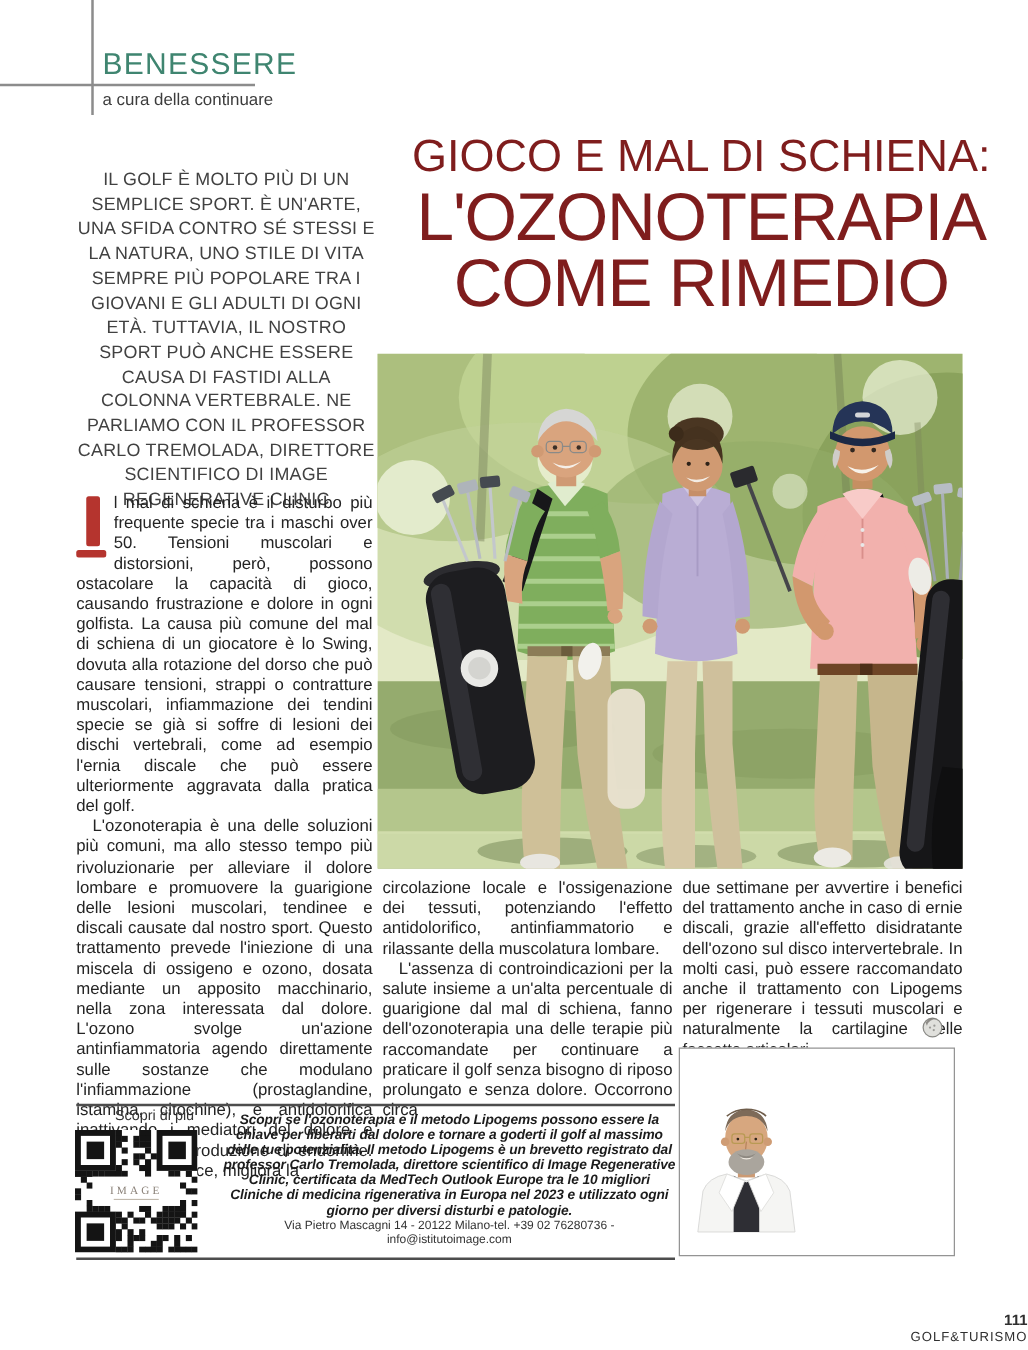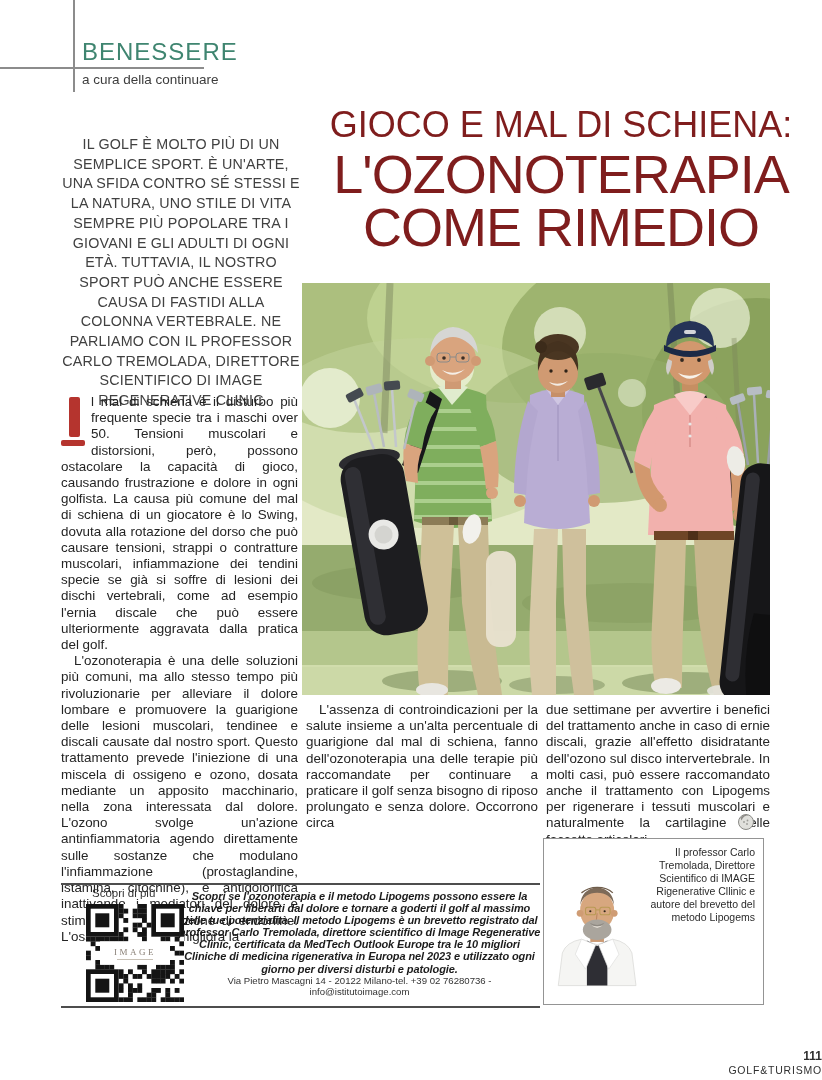--- a/index.html
+++ b/index.html
@@ -31,21 +31,21 @@
   .dropcap{float:left;width:24px;height:50px;margin:3px 4px 0 2px;position:relative;}
   .dc-bar{position:absolute;left:6px;top:0;width:11px;height:40px;background:var(--dropcap-red,#b5342e);border-radius:2px;}
   .dc-foot{position:absolute;left:-2px;top:43px;width:24px;height:6px;background:var(--dropcap-red,#b5342e);border-radius:2px;}
   .sr{position:absolute;font-size:0;color:transparent;}
   
   .endmark{position:absolute;left:737px;top:813px;width:18px;height:18px;}
   
   .divider{position:absolute;left:61px;width:479px;height:2px;background:#4d4d4d;}
   .div-top{top:883px;} .div-bottom{top:1006px;}
   .promo-label{position:absolute;left:92px;top:887px;font-size:11.5px;color:#333;}
-  .qr{position:absolute;left:86px;top:904px;width:98px;height:98px;}
+  .qr{position:absolute;left:60px;top:904px;width:98px;height:98px;}
   .promo-text-wrap{position:absolute;left:178px;top:890px;width:363px;text-align:center;}
   .promo-text{font-style:italic;font-weight:700;font-size:11px;line-height:12.1px;color:#1c1c1c;letter-spacing:-.1px;margin:0;}
   .clinic-name{font-size:11px;color:#333;margin:6px 0 0 0;}
   .clinic-address{font-size:9.6px;color:#333;margin:0 0 0 0;}
   
   .prof-box{position:absolute;left:543px;top:838px;width:221px;height:167px;border:1px solid #949494;background:#fff;box-sizing:border-box;}
   .prof-box svg{position:absolute;left:2px;bottom:0;width:150px;height:150px;}
   .prof-caption{position:absolute;right:8px;top:7px;width:116px;text-align:right;
         font-size:10.5px;line-height:13px;color:#2b2b2b;}
   
@@ -238,20 +238,21 @@
 
   <div class="col col1">
     <p class="p"><span class="dropcap">
           <i class="dc-bar"></i>
           <i class="dc-foot"></i>
           <span class="sr">I</span>
         </span><span>l mal di schiena è il disturbo più frequente specie tra i maschi over 50. Tensioni muscolari e distorsioni, però, possono ostacolare la capacità di gioco, causando frustrazione e dolore in ogni golfista. La causa più comune del mal di schiena di un giocatore è lo Swing, dovuta alla rotazione del dorso che può causare tensioni, strappi o contratture muscolari, infiammazione dei tendini specie se già si soffre di lesioni dei dischi vertebrali, come ad esempio l'ernia discale che può essere ulteriormente aggravata dalla pratica del golf.</span></p>
     <p class="indent">L'ozonoterapia è una delle soluzioni più comuni, ma allo stesso tempo più rivoluzionarie per alleviare il dolore lombare e promuovere la guarigione delle lesioni muscolari, tendinee e discali causate dal nostro sport. Questo trattamento prevede l'iniezione di una miscela di ossigeno e ozono, dosata mediante un apposito macchinario, nella zona interessata dal dolore. L'ozono svolge un'azione antinfiammatoria agendo direttamente sulle sostanze che modulano l'infiammazione (prostaglandine, istamina, citochine), e antidolorifica inattivando i mediatori del dolore e stimolando la produzione di endorfine. L'ossigeno, invece, migliora la</p>
   </div>
   <div class="col col2">
+    <p>circolazione locale e l'ossigenazione dei tessuti, potenziando l'effetto antidolorifico, antinfiammatorio e rilassante della muscolatura lombare.</p>
     <p class="indent">L'assenza di controindicazioni per la salute insieme a un'alta percentuale di guarigione dal mal di schiena, fanno dell'ozonoterapia una delle terapie più raccomandate per continuare a praticare il golf senza bisogno di riposo prolungato e senza dolore. Occorrono circa</p>
   </div>
   <div class="col col3">
     <p>due settimane per avvertire i benefici del trattamento anche in caso di ernie discali, grazie all'effetto disidratante dell'ozono sul disco intervertebrale. In molti casi, può essere raccomandato anche il trattamento con Lipogems per rigenerare i tessuti muscolari e naturalmente la cartilagine delle faccette articolari.</p>
   </div>
 
   <div class="endmark">
     <svg viewBox="0 0 18 18" xmlns="http://www.w3.org/2000/svg">
       <circle cx="9" cy="9" r="7.5" fill="#e0e0dc" stroke="#8a8a86" stroke-width="1"></circle>
       <path d="M3.5,5 A7.5,7.5 0 0,1 12,2.3 A8,8 0 0,0 4.5,7.5 Z" fill="#55524e" opacity=".6"></path>
@@ -414,21 +415,20 @@
       <ellipse cx="75" cy="84" rx="21" ry="15" fill="#aaa59d"></ellipse>
       <path d="M64,74 Q75,80 86,74 Q75,85 64,74 Z" fill="#8f8a82"></path>
       <path d="M67,78 Q75,84 83,78 Q75,81 67,78 Z" fill="#f1ebe2"></path>
       <rect x="58" y="51" width="15" height="11" rx="3" fill="none" stroke="#b99a54" stroke-width="1.5"></rect>
       <rect x="79" y="51" width="15" height="11" rx="3" fill="none" stroke="#b99a54" stroke-width="1.5"></rect>
       <line x1="73" y1="55" x2="79" y2="55" stroke="#b99a54" stroke-width="1.5"></line>
       <circle cx="65" cy="57" r="1.6" fill="#2e2419"></circle>
         <circle cx="86" cy="57" r="1.6" fill="#2e2419"></circle>
       <line x1="75" y1="60" x2="74" y2="69" stroke="#b9855f" stroke-width="1.5"></line>
     </svg>
-    <div class="prof-caption">Il professor Carlo Tremolada, Direttore Scientifico di IMAGE Rigenerative Cllinic e autore del brevetto del metodo Lipogems</div>
   </div>
 
   <div class="footer">
     <p class="page-num">111</p>
     <p class="magazine">GOLF&amp;TURISMO</p>
   </div>
 
 </div>
 
 </body></html>

